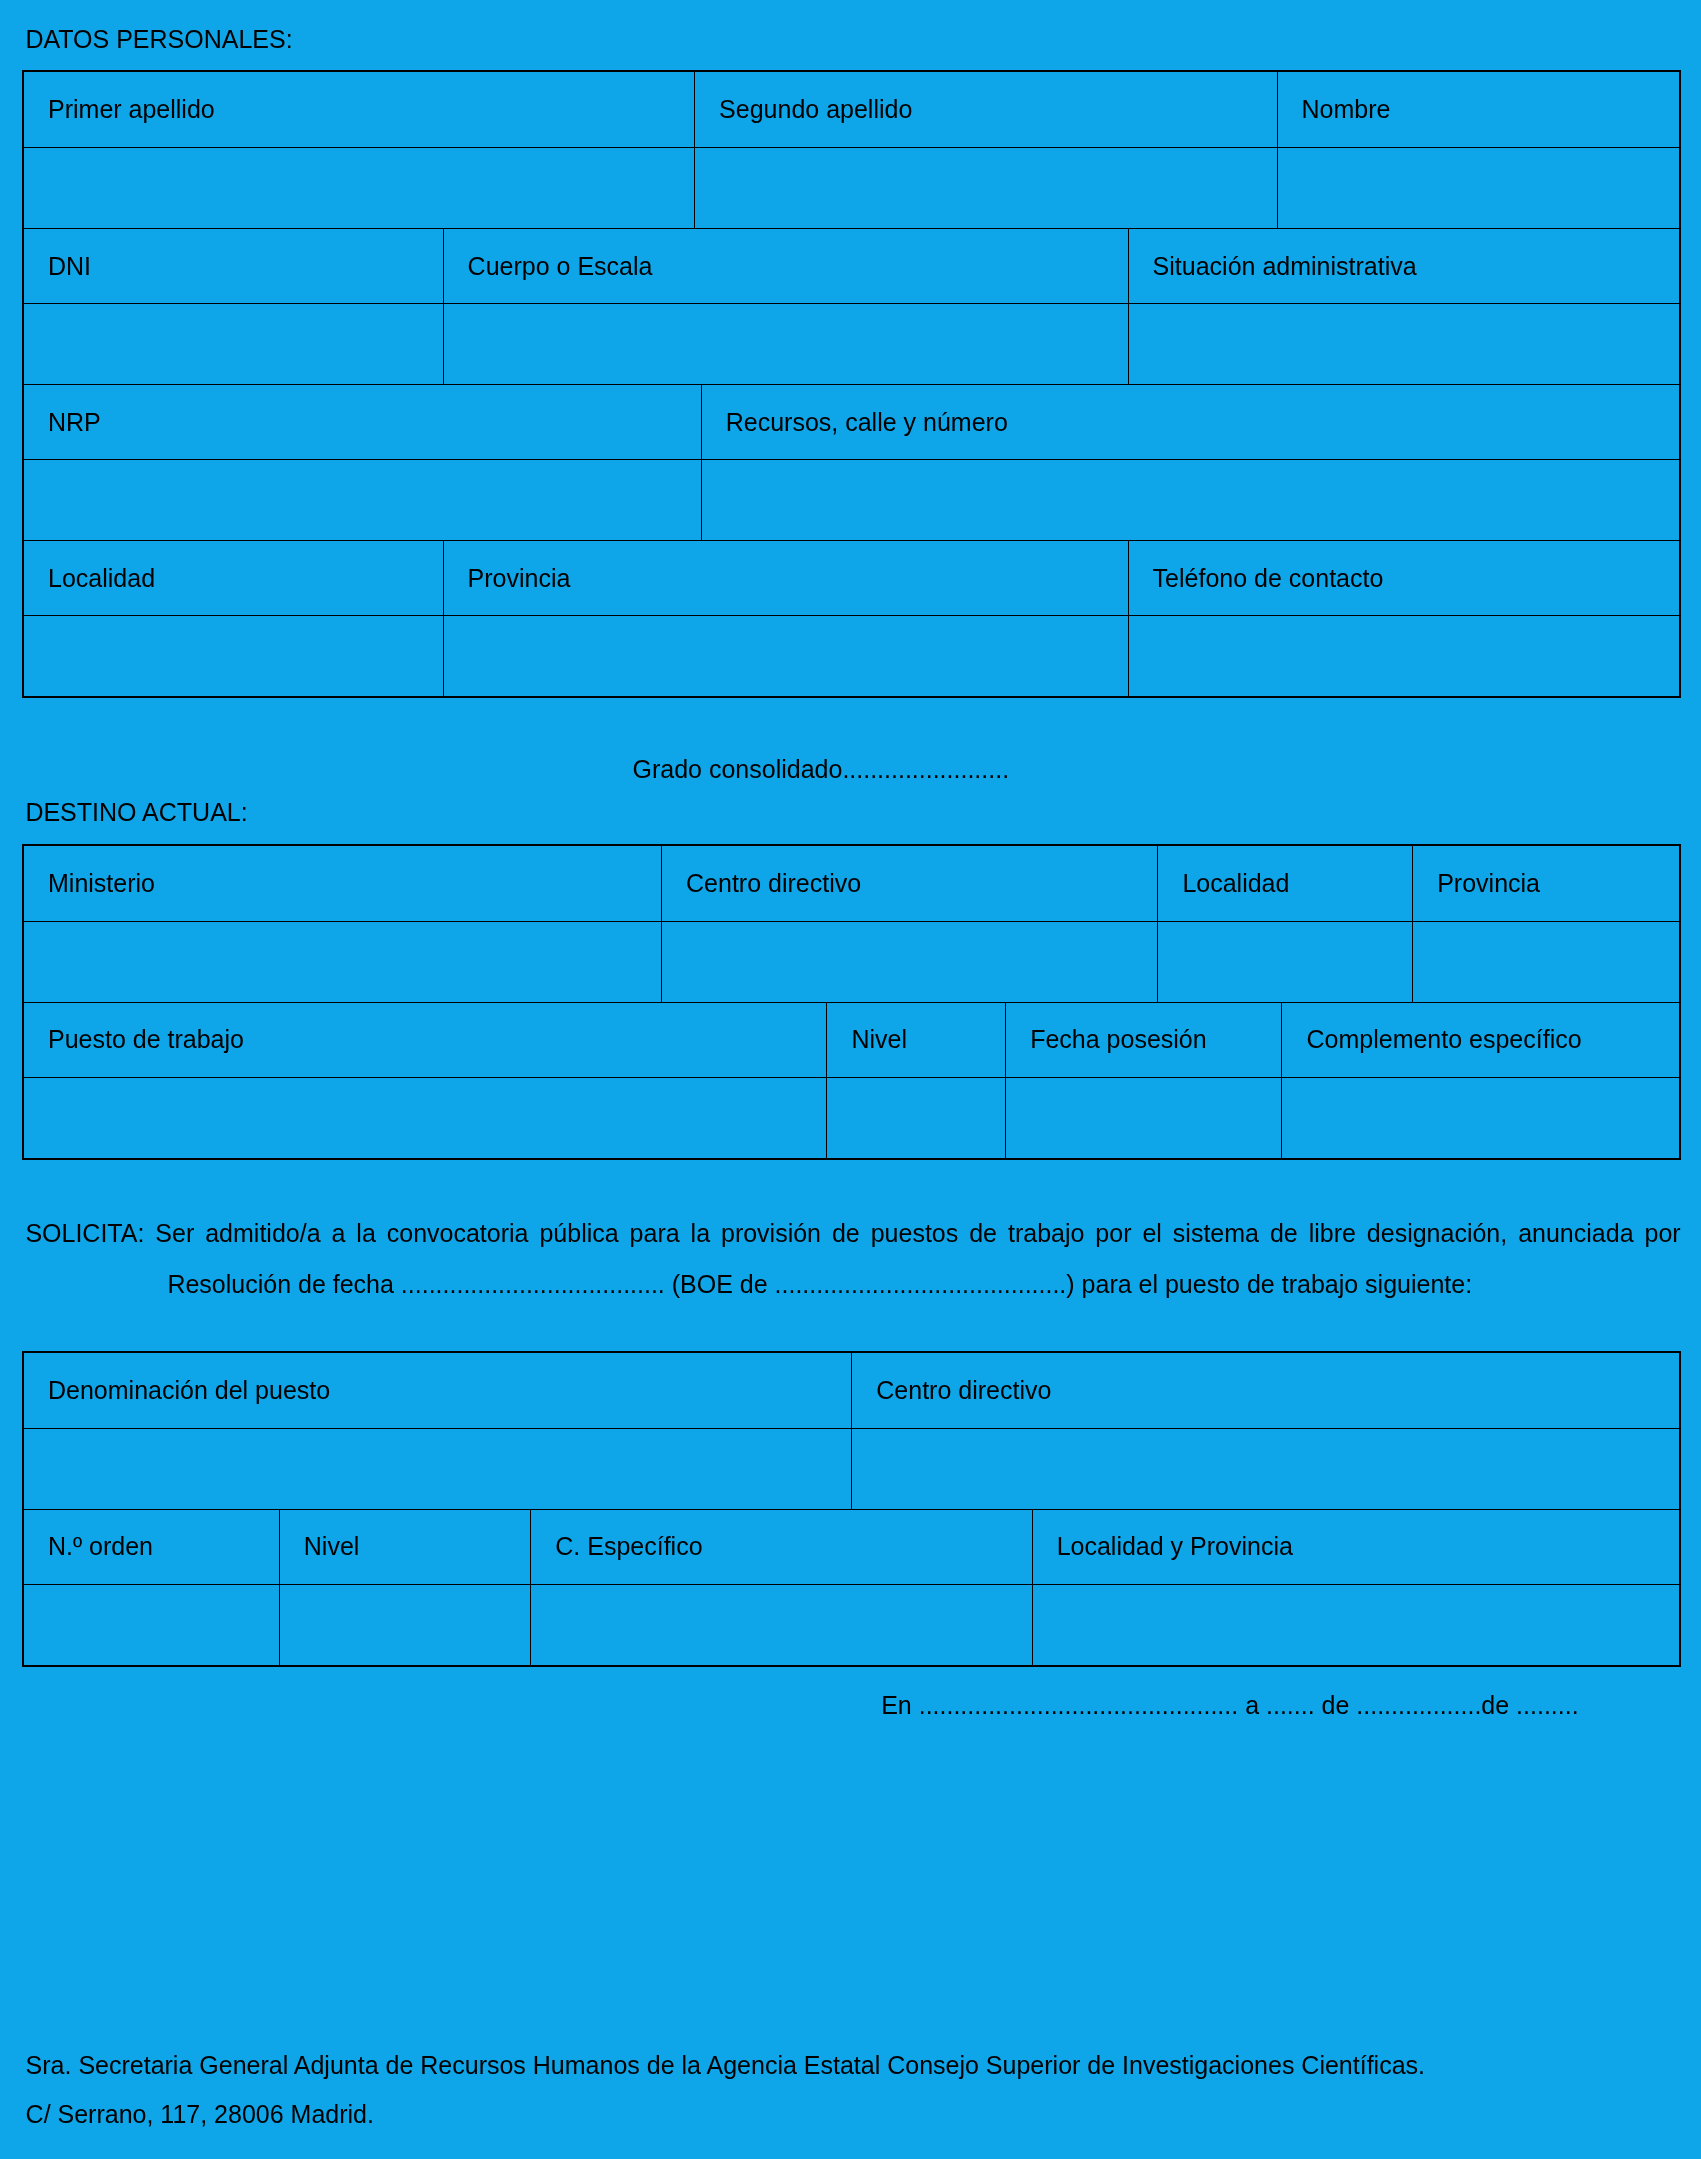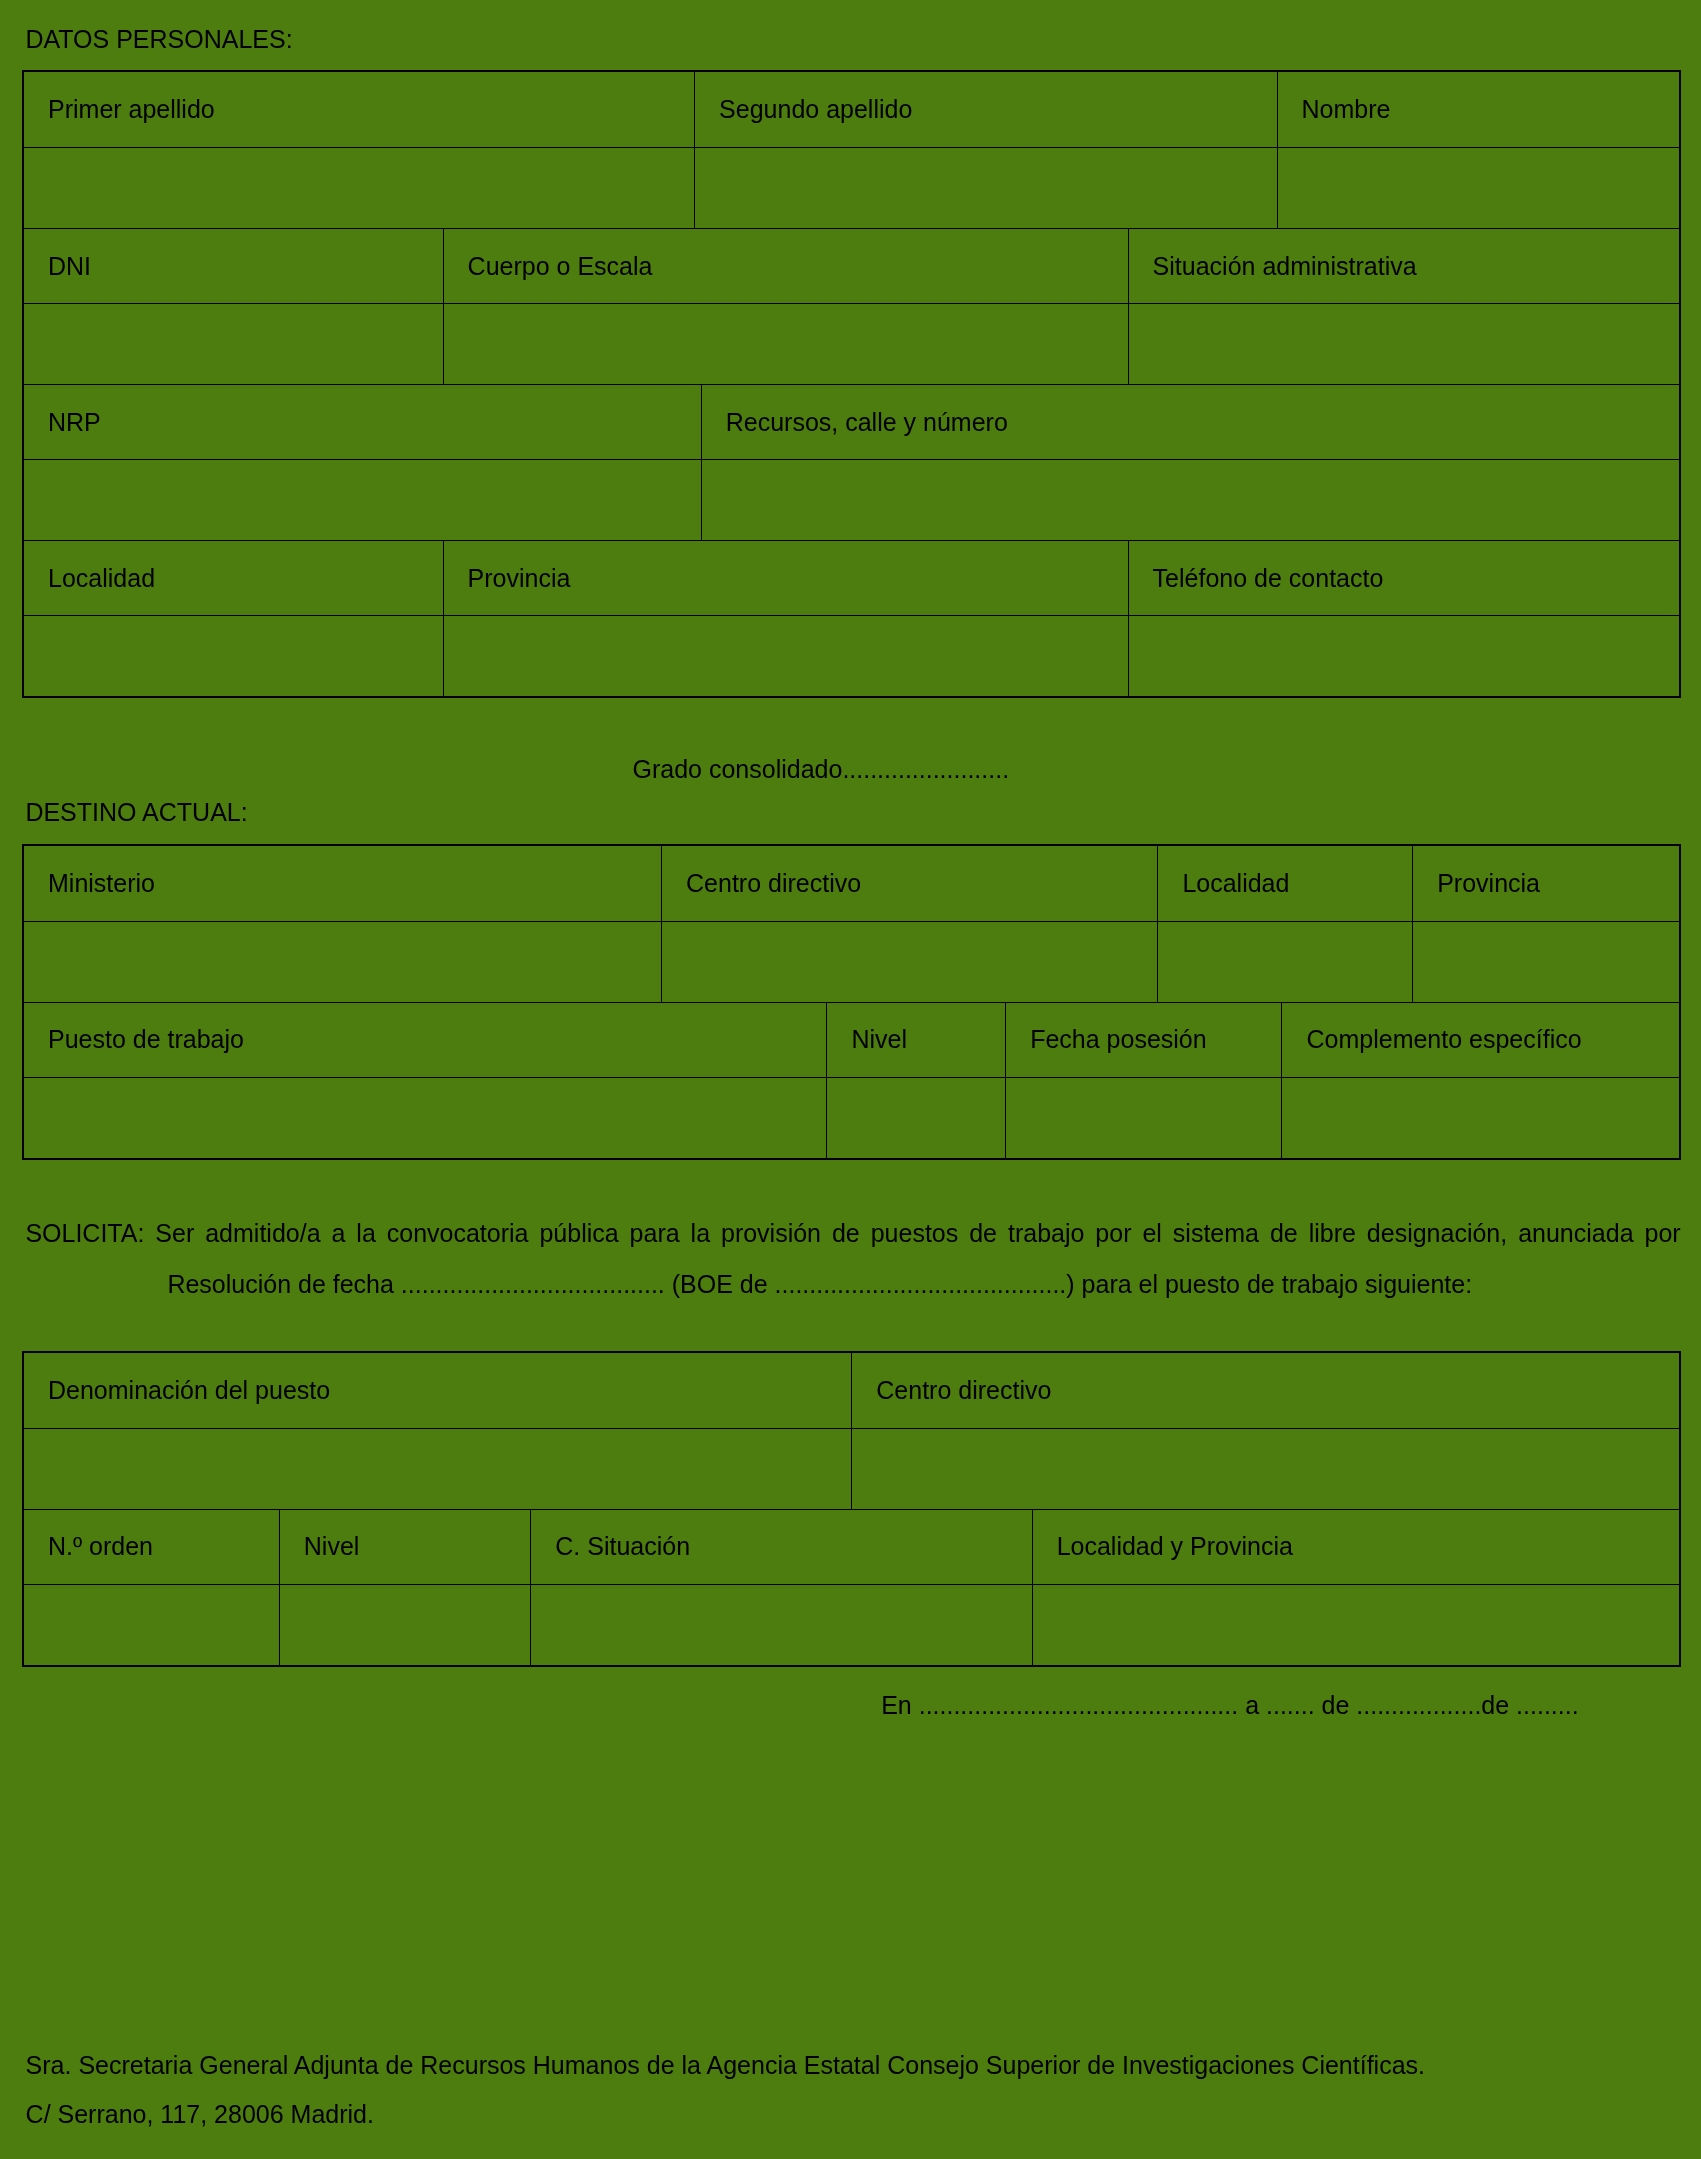--- a/index.html
+++ b/index.html
@@ -5,21 +5,21 @@
   * { box-sizing: border-box; }
   html, body { margin: 0; padding: 0; background: #fff; }
   body {
     font-family: "Liberation Sans", "DejaVu Sans", sans-serif;
     color: #000;
   }
   .page {
     position: relative;
     width: 1701px;
     height: 2159px;
-    background: #4d7c0f;
+    background: #0ea5e9;
     padding: 24px 20.4px 0 22px;
     font-size: 25px;
     overflow: hidden;
   }
   .heading {
     margin: 0 0 0 3.4px;
     font-size: 25px;
     font-weight: 400;
     line-height: 31px;
   }
@@ -169,21 +169,21 @@
       <div class="fcell" style="flex:1 1 auto">Centro directivo</div>
     </div>
     <div class="frow erow">
       <div class="fcell" style="flex:0 0 50%"></div>
       <div class="fcell" style="flex:1 1 auto"></div>
     </div>
 
     <div class="frow lrow">
       <div class="fcell" style="flex:0 0 15.4%">N.º orden</div>
       <div class="fcell" style="flex:0 0 15.2%">Nivel</div>
-      <div class="fcell" style="flex:0 0 30.3%">C. Situación</div>
+      <div class="fcell" style="flex:0 0 30.3%">C. Específico</div>
       <div class="fcell" style="flex:1 1 auto">Localidad y Provincia</div>
     </div>
     <div class="frow erow">
       <div class="fcell" style="flex:0 0 15.4%"></div>
       <div class="fcell" style="flex:0 0 15.2%"></div>
       <div class="fcell" style="flex:0 0 30.3%"></div>
       <div class="fcell" style="flex:1 1 auto"></div>
     </div>
   </div>
 

